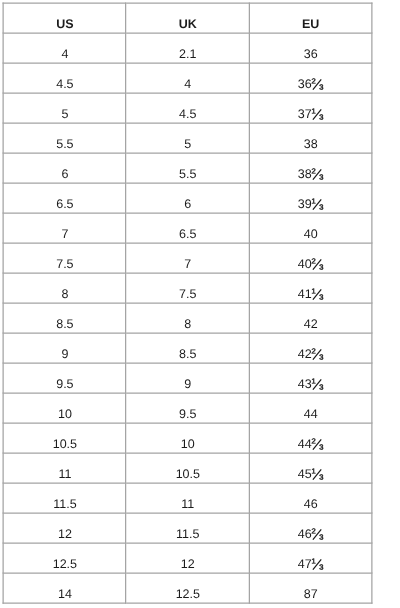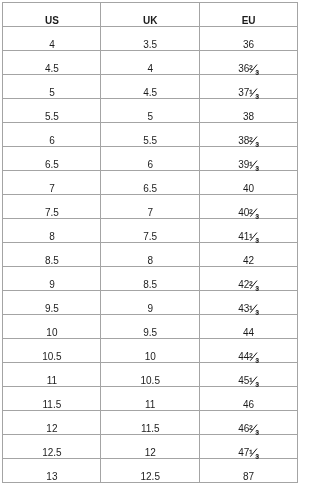--- a/index.html
+++ b/index.html
@@ -67,21 +67,21 @@
   <thead>
     <tr>
       <th><span class="cellval">US</span></th>
       <th><span class="cellval">UK</span></th>
       <th><span class="cellval">EU</span></th>
     </tr>
   </thead>
   <tbody id="size-chart-body">
       <tr>
         <td><span class="cellval">4</span></td>
-        <td><span class="cellval">3.5</span></td>
+        <td><span class="cellval">2.1</span></td>
         <td><span class="cellval">36</span></td>
       </tr>
       <tr>
         <td><span class="cellval">4.5</span></td>
         <td><span class="cellval">4</span></td>
         <td><span class="cellval">36<span class="fx"><span class="num">²</span><span class="sl"><svg width="12" height="14" viewBox="0 0 12 14">
                   <line x1="1.05" y1="11.15" x2="7.75" y2="3.05" stroke="#1c1c1c" stroke-width="1.0"></line>
                 </svg></span><span class="den">³</span></span></span></td>
       </tr>
       <tr>
@@ -180,18 +180,18 @@
                 </svg></span><span class="den">³</span></span></span></td>
       </tr>
       <tr>
         <td><span class="cellval">12.5</span></td>
         <td><span class="cellval">12</span></td>
         <td><span class="cellval">47<span class="fx"><span class="num">¹</span><span class="sl"><svg width="12" height="14" viewBox="0 0 12 14">
                   <line x1="1.05" y1="11.15" x2="7.75" y2="3.05" stroke="#1c1c1c" stroke-width="1.0"></line>
                 </svg></span><span class="den">³</span></span></span></td>
       </tr>
       <tr>
-        <td><span class="cellval">13</span></td>
+        <td><span class="cellval">14</span></td>
         <td><span class="cellval">12.5</span></td>
         <td><span class="cellval">87</span></td>
       </tr>
     </tbody>
 </table>
 
 </body></html>

